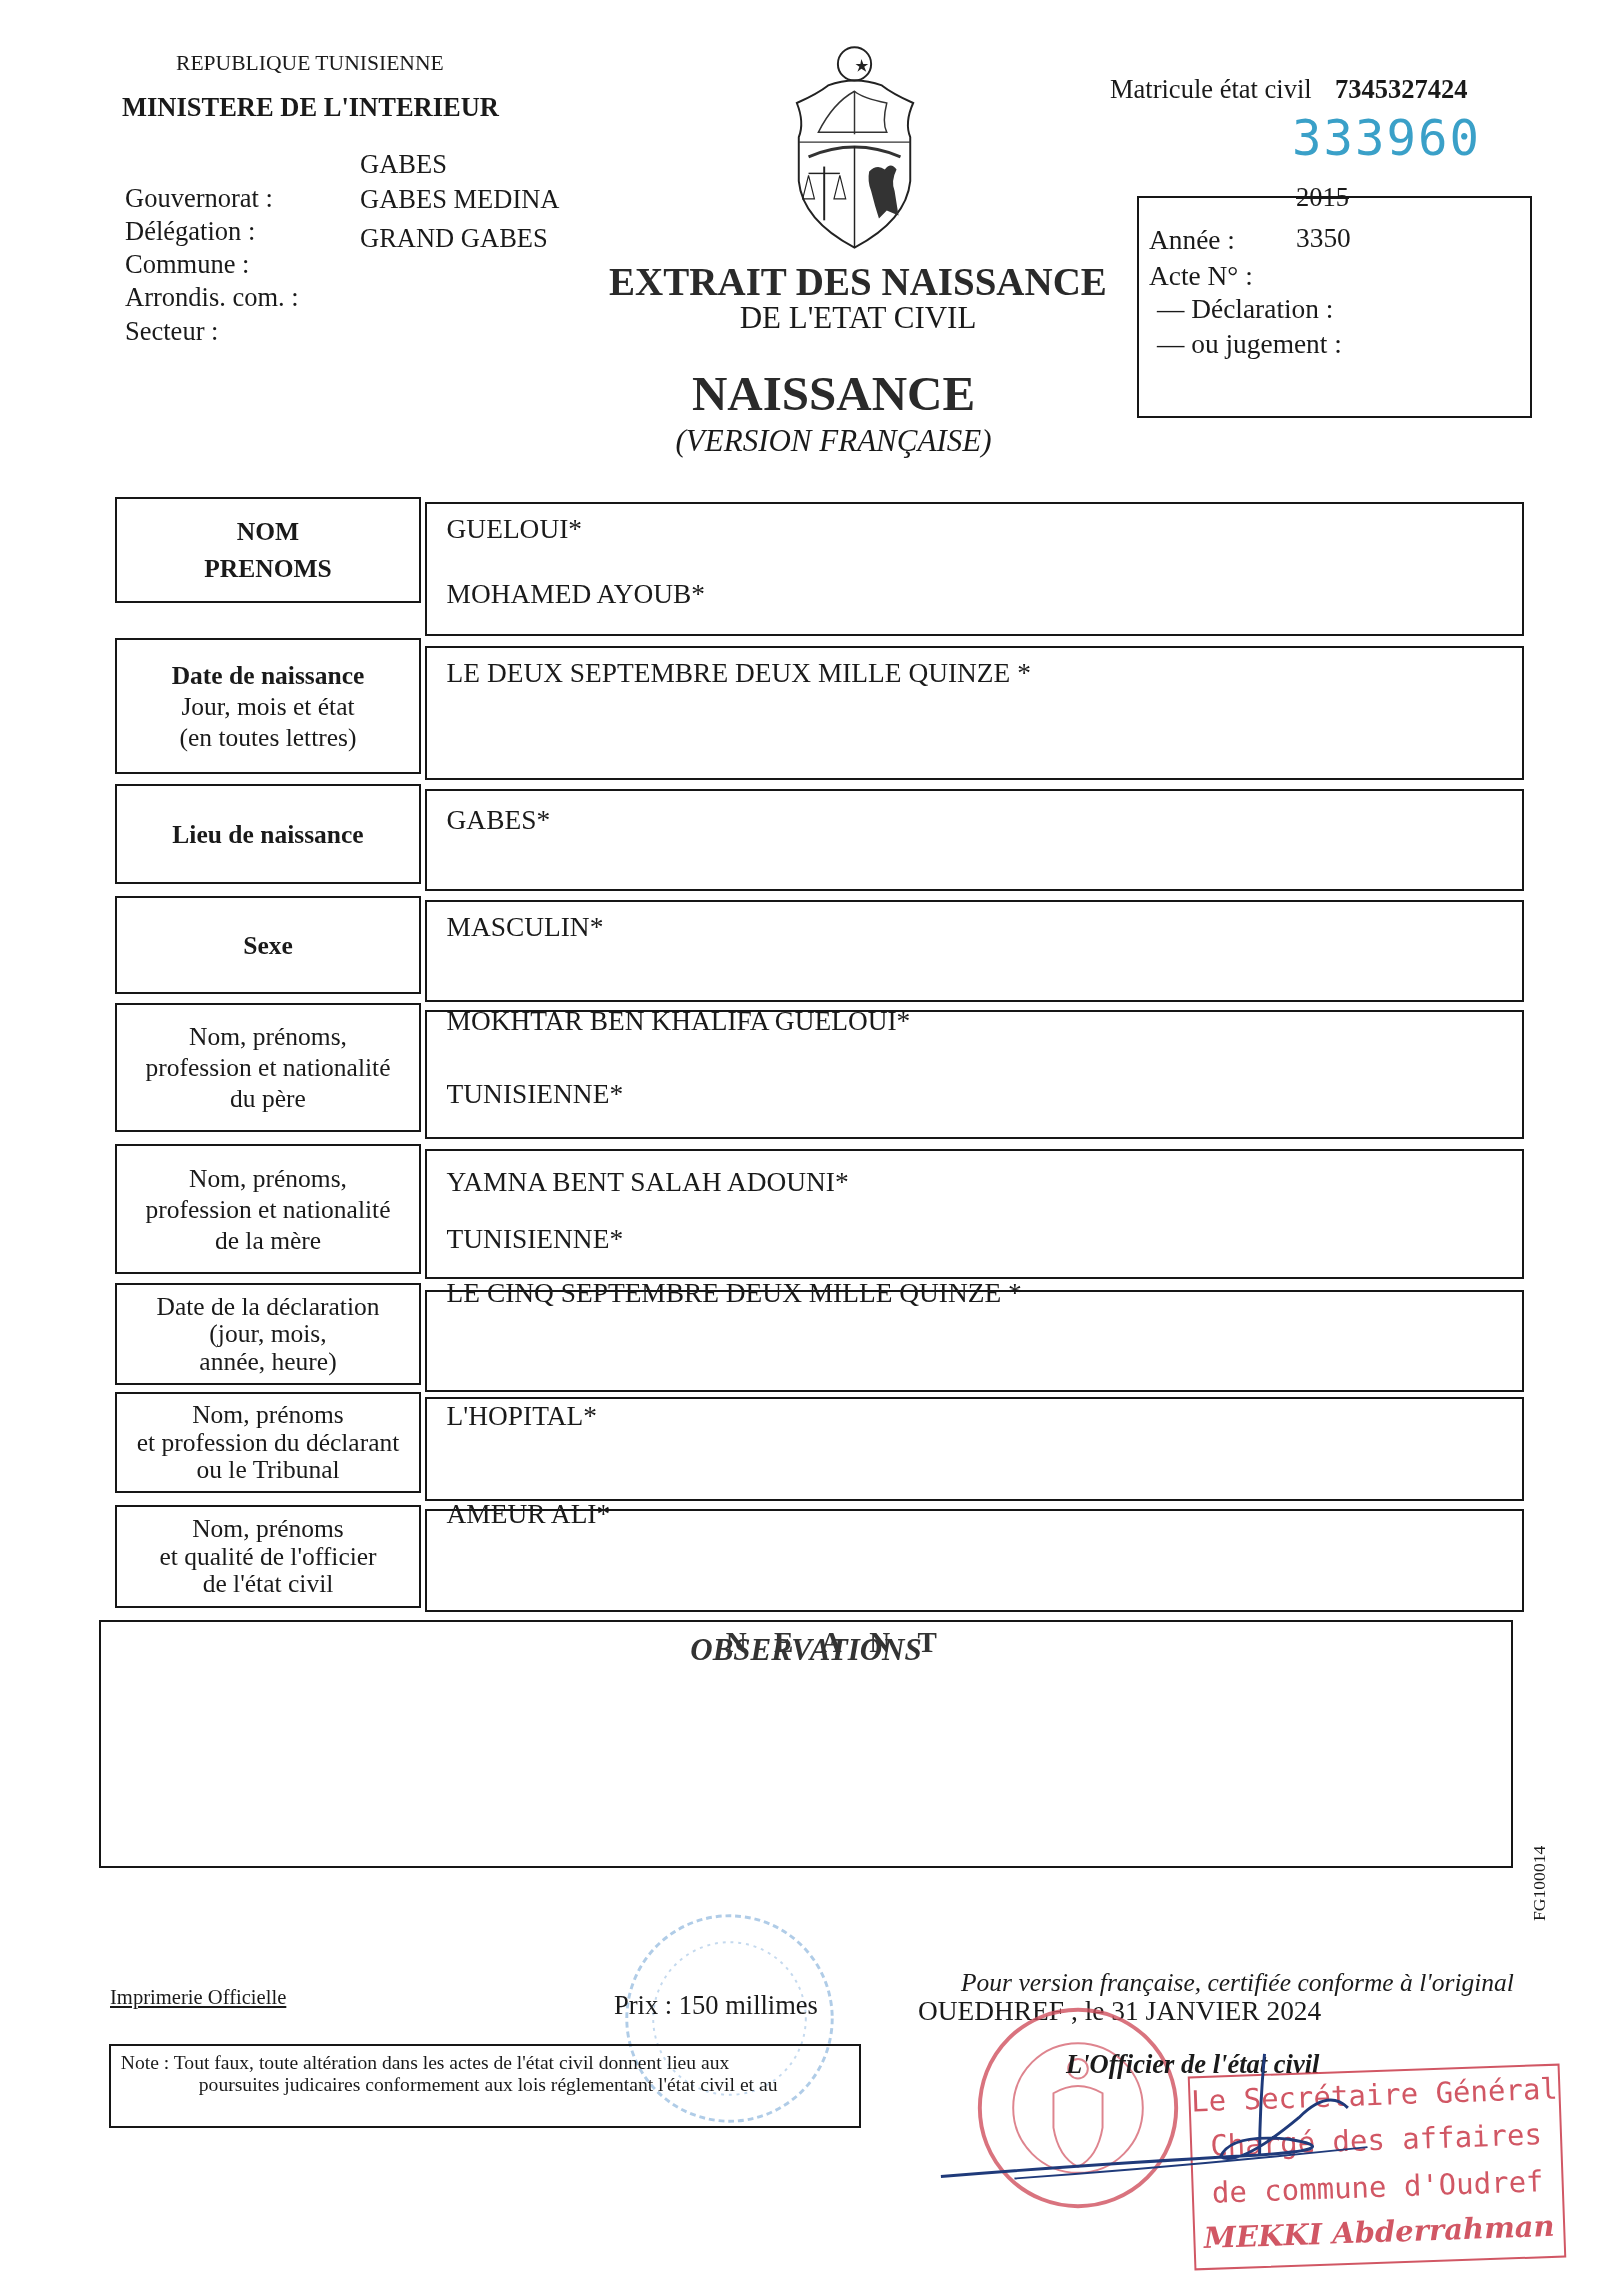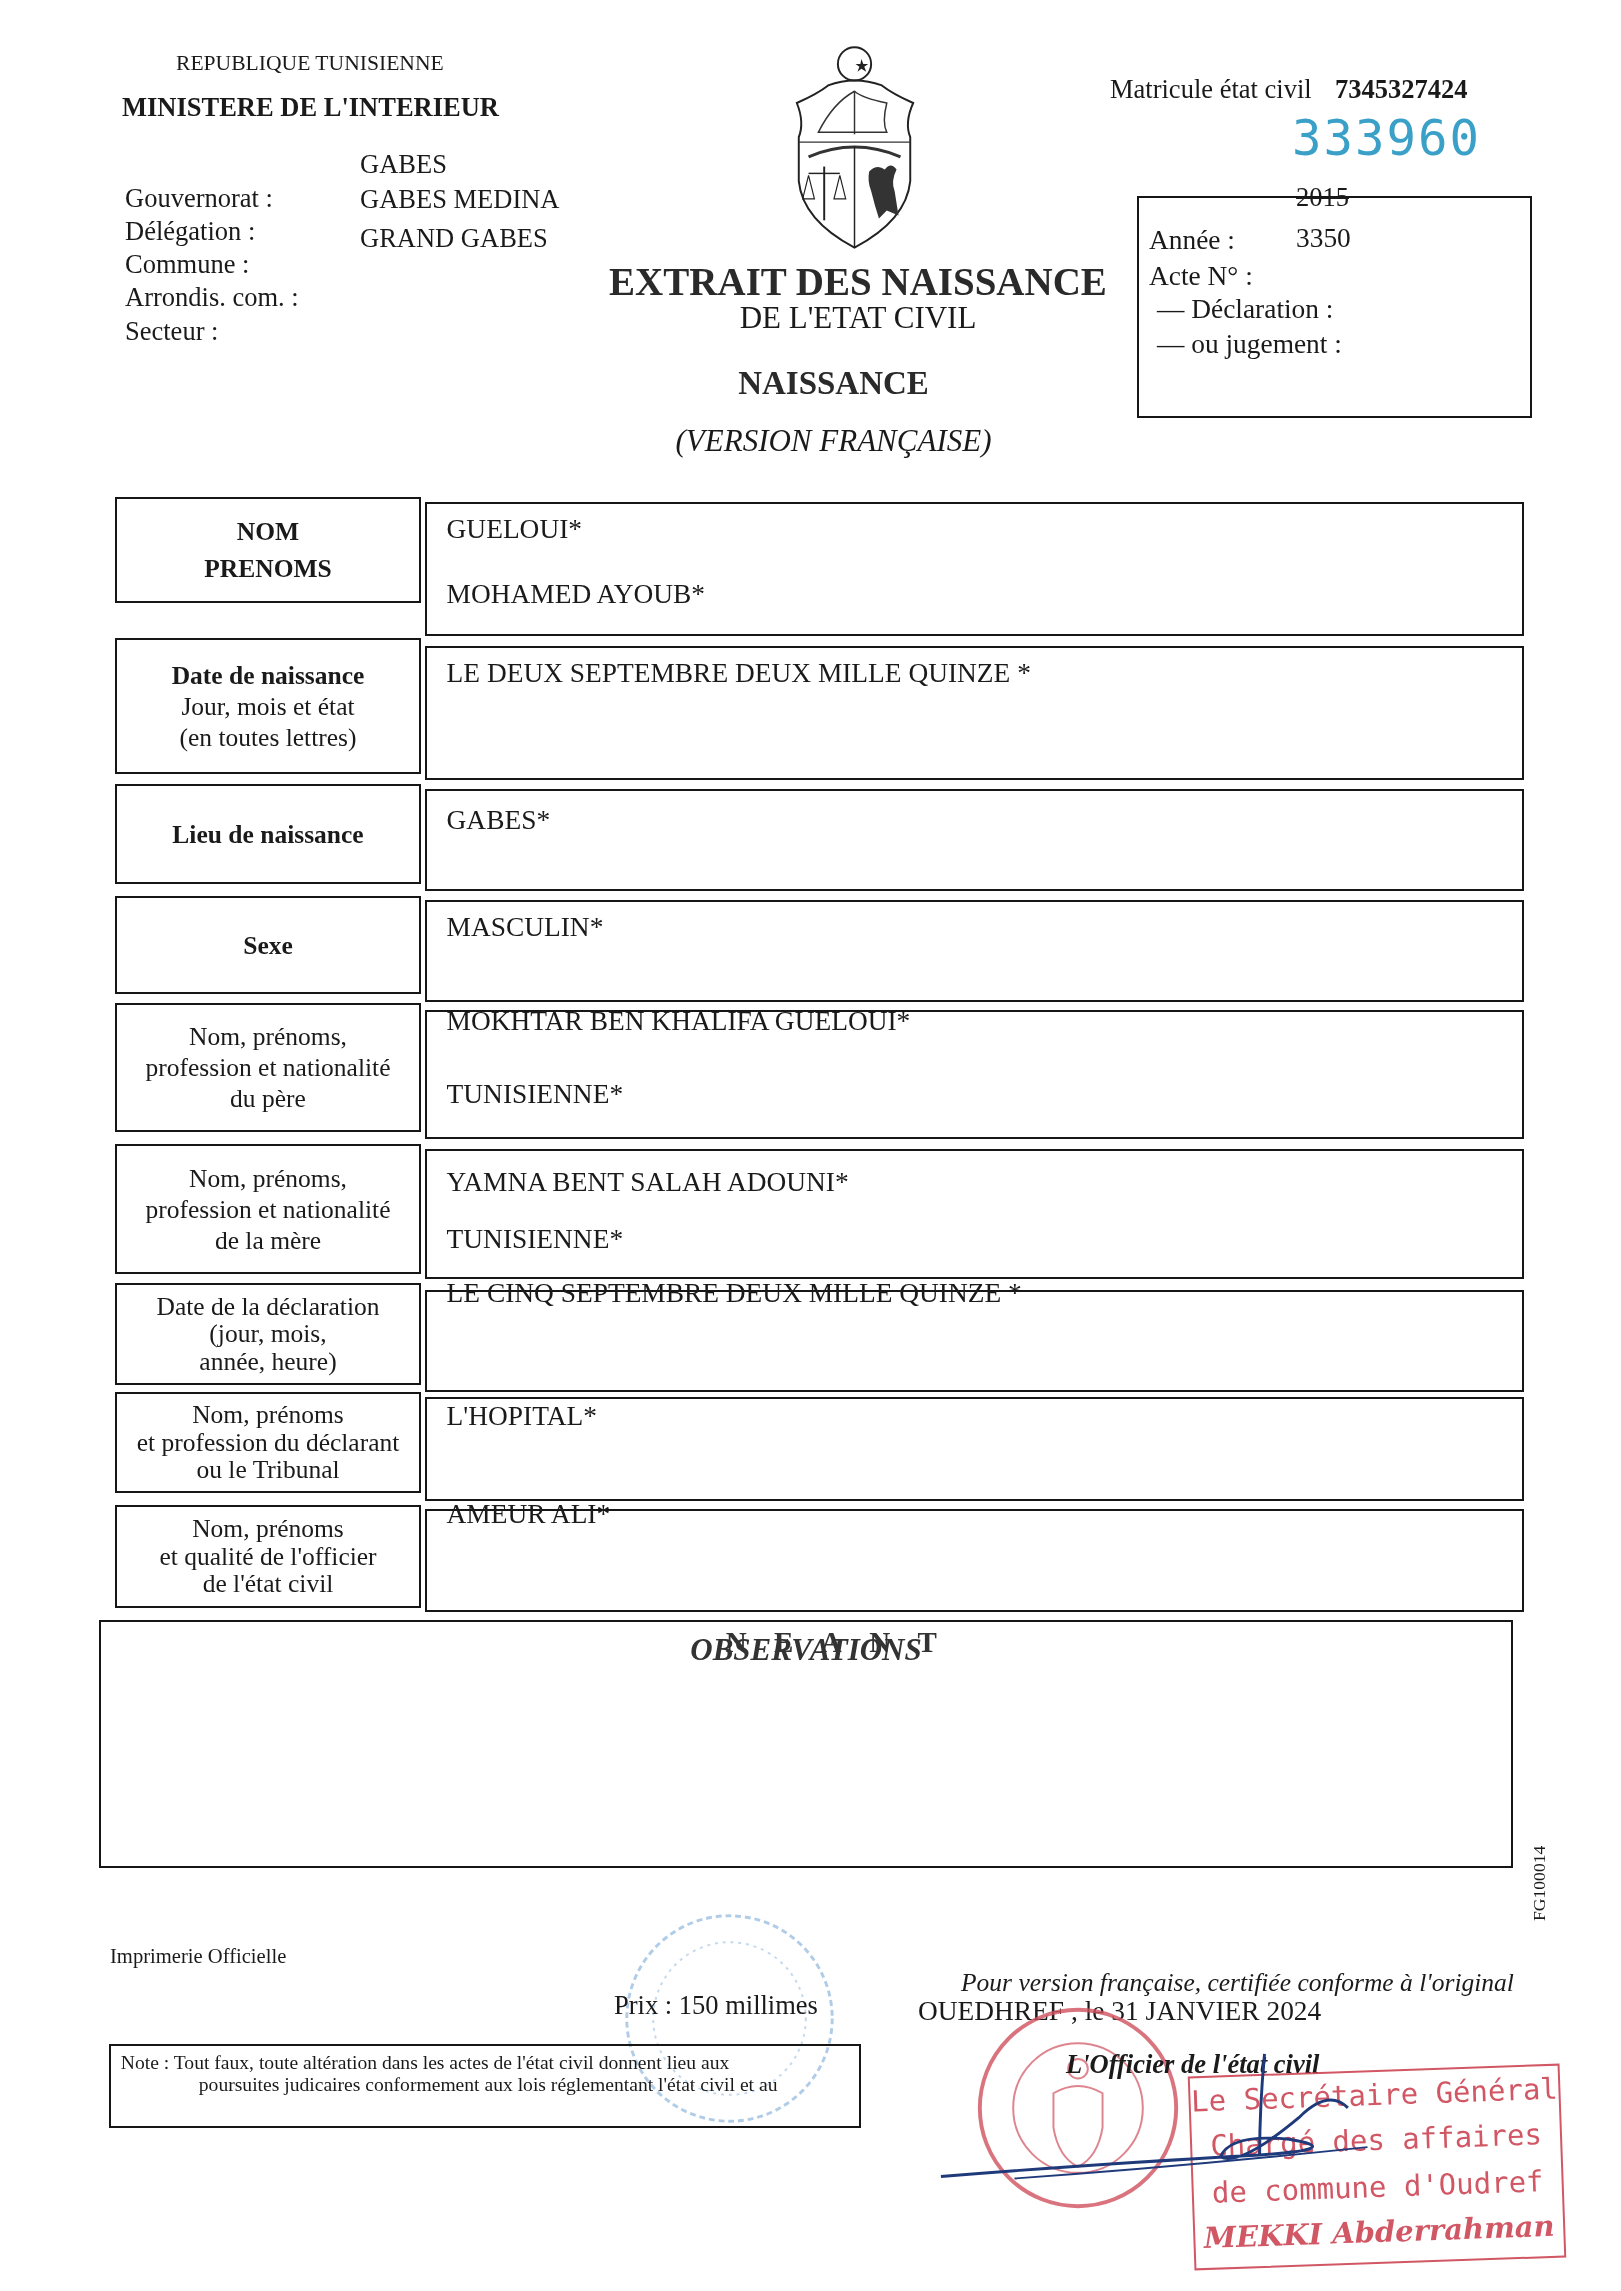--- a/index.html
+++ b/index.html
@@ -24,40 +24,40 @@
   #stamp-num { left: 1292px; top: 110px; font-size: 49px; color: #3aa0c8; font-family: "DejaVu Sans Mono", monospace; letter-spacing: 2px; font-weight: 300;}
   #acte-box { left: 1137px; top: 196px; width: 395px; height: 222px; }
   #year-stamp { left: 1296px; top: 182px; font-size: 26.5px; text-decoration: line-through; text-decoration-thickness: 2px; }
   .acte-label { left: 1149px; font-size: 27.4px; }
   #acte-num { left: 1296px; top: 223px; font-size: 27.4px; }
 
   
   #emblem { left: 789px; top: 44px; width: 132px; height: 206px; }
   #extrait { left: 608px; top: 259px; width: 500px; text-align: center; font-size: 39px; font-weight: bold; color: #2a2a2a; }
   #etat { left: 608px; top: 300px; width: 500px; text-align: center; font-size: 31px; }
-  #naissance { left: 608px; top: 365px; width: 451px; text-align: center; font-size: 33px; font-weight: bold; color: #2a2a2a; }
+  #naissance { left: 608px; top: 365px; width: 451px; text-align: center; font-size: 49px; font-weight: bold; color: #2a2a2a; }
   #version { left: 608px; top: 423px; width: 451px; text-align: center; font-size: 31px; font-style: italic; }
 
   
   .lbl { position: absolute; left: 115px; width: 306px; border: 2.9px solid #161616; box-sizing: border-box;
          display: flex; flex-direction: column; align-items: center; justify-content: center; text-align: center;
          font-size: 25.5px; line-height: 31px; }
   .lbl.bold { font-weight: bold; }
   .val { position: absolute; left: 425px; width: 1099px; border: 2.9px solid #161616; box-sizing: border-box; }
   .val .v1 { position: absolute; left: 19.6px; top: 9.8px; font-size: 27.4px; white-space: nowrap; }
   .val .v2 { position: absolute; left: 19.6px; font-size: 27.4px; white-space: nowrap; }
   .strike { text-decoration: line-through; text-decoration-thickness: 2px; }
 
   #obs-box { left: 99px; top: 1620px; width: 1414px; height: 248px; font-family: Liberation Serif, serif; }
   #obs-title { left: 0; width: 100%; top: 9.8px; text-align: center; font-size: 31px; font-weight: bold; font-style: italic; color: #333; }
   #obs-overlay { left: 0; width: 100%; top: 3.9px; text-align: center; font-size: 29px; font-weight: bold; color: #333; letter-spacing: 27.4px; padding-left: 78px; box-sizing: border-box; }
   #fg-code { left: 1529px; top: 1921px; font-size: 17.6px; transform: rotate(-90deg); transform-origin: left top; }
 
   
-  #imprimerie { left: 110px; top: 1945px; font-size: 20.6px; }
+  #imprimerie { left: 110px; top: 1986px; font-size: 20.6px; text-decoration: underline; }
   #prix { left: 614px; top: 1990px; font-size: 26.5px; }
   #note-box { left: 109px; top: 2044px; width: 752px; height: 84px; border-width: 2px; }
   #note-text { left: 9.8px; top: 5.9px; width: 730px; font-size: 19.6px; line-height: 22.5px; white-space: normal; text-align: justify; }
   #note-text .indent { display: block; padding-left: 78px; }
   #certif { left: 961px; top: 1968px; font-size: 25.5px; font-style: italic; }
   #place-date { left: 918px; top: 1996px; font-size: 27.4px; }
   #officier { left: 1066px; top: 2049px; font-size: 26.5px; font-style: italic; font-weight: bold; }
 
   
   #red-round { left: 970px; top: 2000px; width: 216px; height: 216px; }

